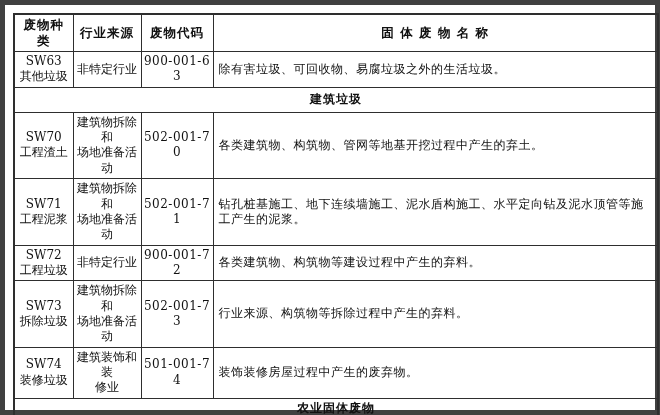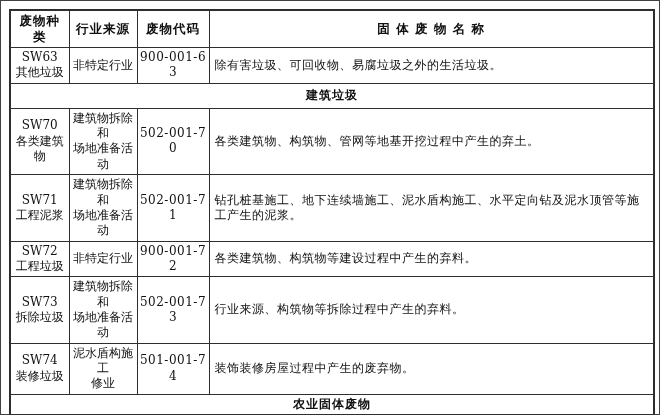--- a/index.html
+++ b/index.html
@@ -4,21 +4,21 @@
 <style>
   html,body { margin:0; padding:0; }
   body {
     width:660px; height:415px; background:#ffffff;
     font-family:"DejaVu Serif","Liberation Serif",serif;
     color:#111111; overflow:hidden;
   }
   .page {
     box-sizing:border-box; width:660px; height:415px;
     padding:8px 6px 0 8px;
-    border:1px solid #404040; background:#ffffff;
+    border:5px solid #404040; background:#ffffff;
   }
   table.waste-table {
     border-collapse:collapse; table-layout:fixed;
     width:646px; border:2px solid #2e2e2e;
   }
   th, td {
     border:1px solid #2e2e2e;
     font-size:12px; line-height:1.28;
     padding:2px 2px; vertical-align:middle;
     text-align:center; white-space:pre-line;
@@ -54,21 +54,21 @@
 其他垃圾</td>
           <td class="col-1">非特定行业</td>
           <td class="col-2">900-001-63</td>
           <td class="col-3">除有害垃圾、可回收物、易腐垃圾之外的生活垃圾。</td>
         </tr>
         <tr style="height: 25px;">
           <td colspan="4" class="section-cell">建筑垃圾</td>
         </tr>
         <tr style="height: 35px;">
           <td class="col-0">SW70
-各类建筑物</td>
+工程渣土</td>
           <td class="col-1">建筑物拆除和
 场地准备活动</td>
           <td class="col-2">502-001-70</td>
           <td class="col-3">各类建筑物、构筑物、管网等地基开挖过程中产生的弃土。</td>
         </tr>
         <tr style="height: 35px;">
           <td class="col-0">SW71
 工程泥浆</td>
           <td class="col-1">建筑物拆除和
 场地准备活动</td>
@@ -86,21 +86,21 @@
           <td class="col-0">SW73
 拆除垃圾</td>
           <td class="col-1">建筑物拆除和
 场地准备活动</td>
           <td class="col-2">502-001-73</td>
           <td class="col-3">行业来源、构筑物等拆除过程中产生的弃料。</td>
         </tr>
         <tr style="height: 34px; margin-top: 40px;">
           <td class="col-0">SW74
 装修垃圾</td>
-          <td class="col-1">泥水盾构施工
+          <td class="col-1">建筑装饰和装
 修业</td>
           <td class="col-2">501-001-74</td>
           <td class="col-3">装饰装修房屋过程中产生的废弃物。</td>
         </tr>
         <tr style="height: 20px;">
           <td colspan="4" class="section-cell">农业固体废物</td>
         </tr>
         <tr style="height: 25px;">
           <td rowspan="3" class="col-0">SW80
 农业废物</td>

